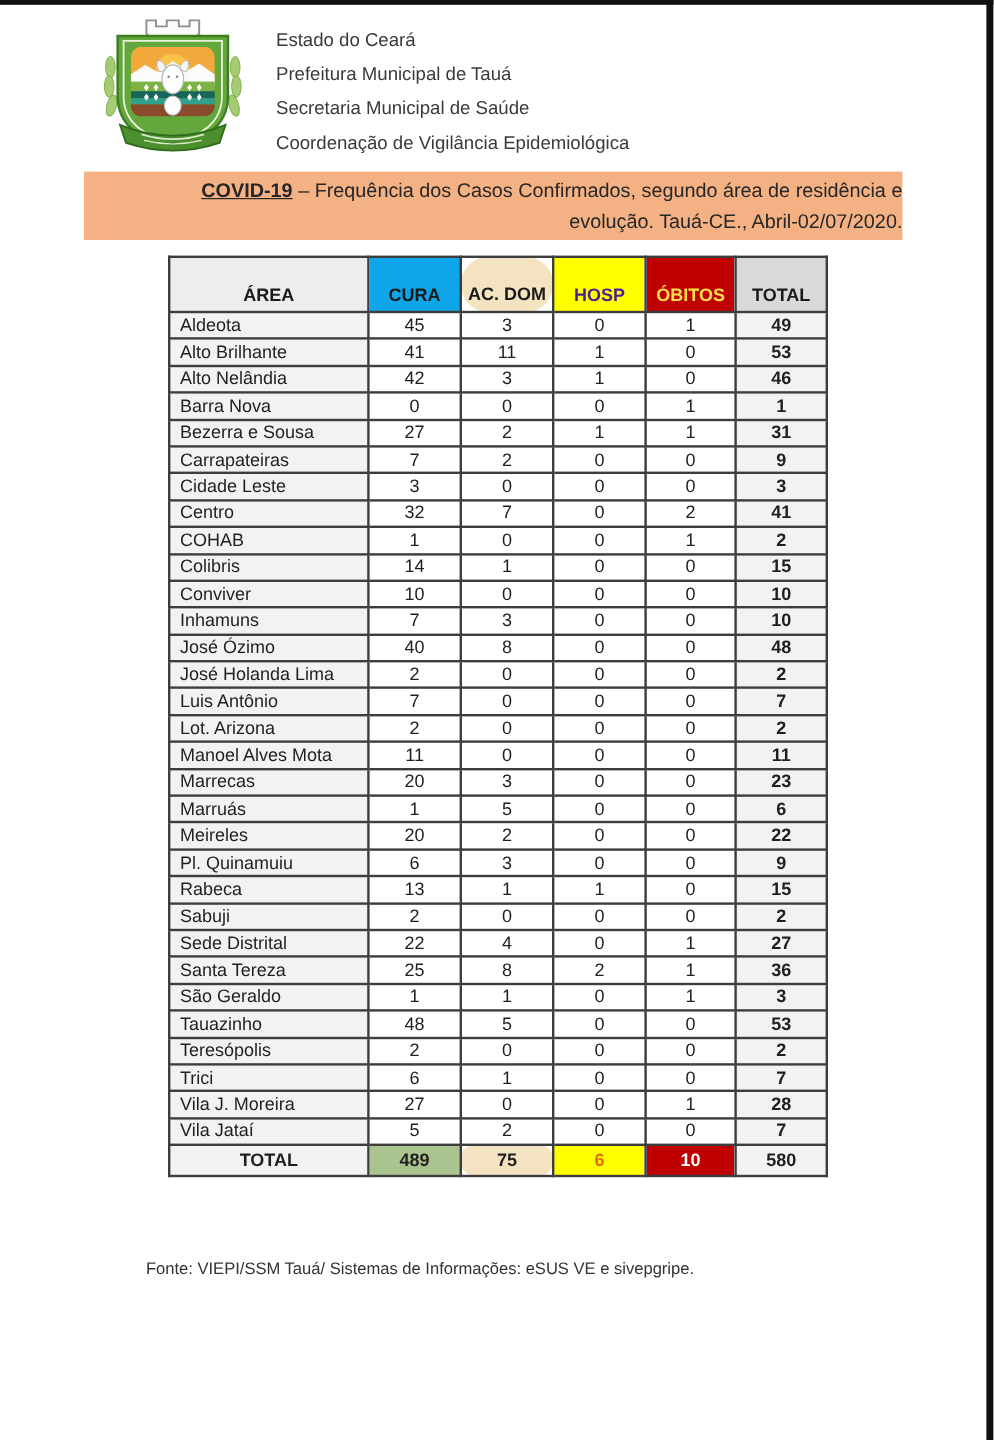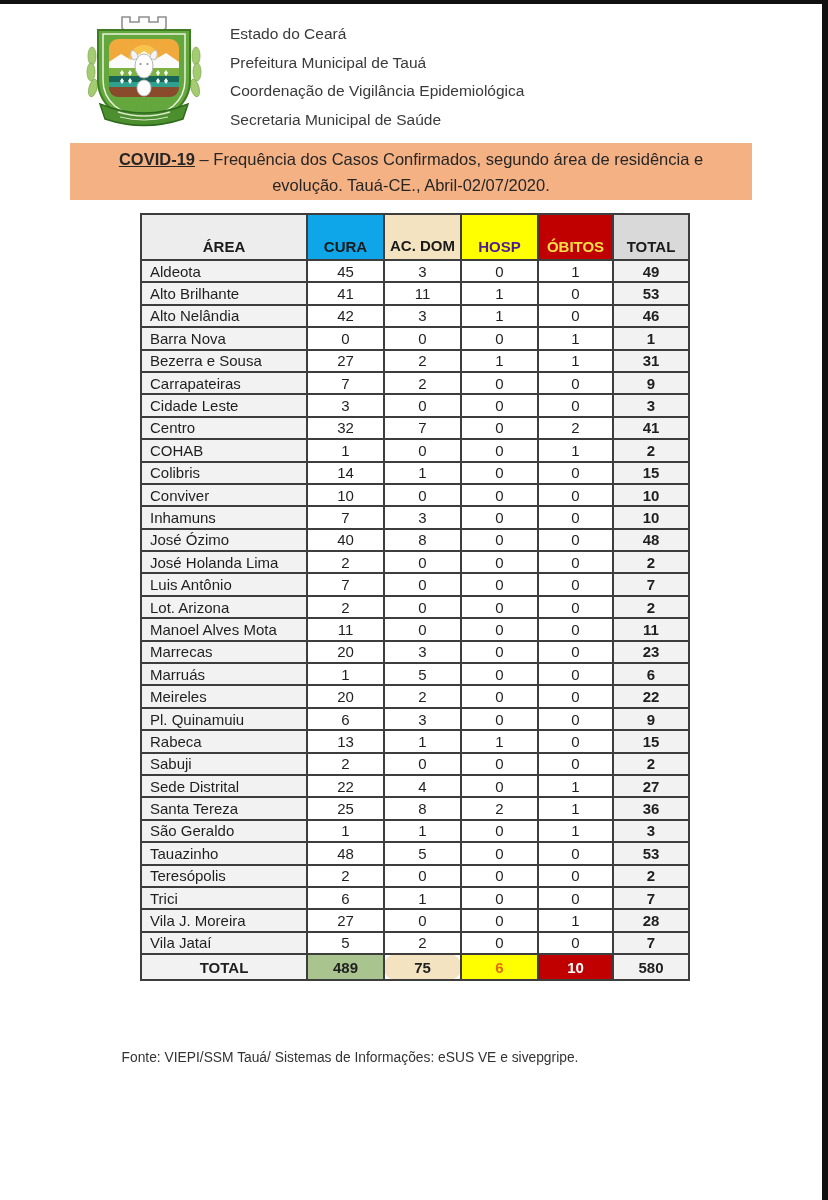--- a/index.html
+++ b/index.html
@@ -12,32 +12,32 @@
 
   
   .logo{position:absolute;left:84px;top:10px;}
   .org{position:absolute;left:215px;top:20px;}
   .org-line{font-size:15.5px;color:#3a3a3a;line-height:28.5px;white-space:nowrap;margin-left:15px;}
 
   
   .banner{
     position:absolute;left:70px;top:143px;width:682px;height:57px;
     background:#f4b183;color:#262626;font-size:16.5px;line-height:26px;
-    display:flex;flex-direction:column;justify-content:center;text-align:center;
+    display:flex;flex-direction:column;justify-content:center;text-align:right;
   }
   .banner .covid{font-weight:bold;text-decoration:underline;}
 
   
   .table-wrap{position:absolute;left:140px;top:213px;}
   table{border-collapse:collapse;table-layout:fixed;}
   th,td{border:2px solid #3d3d3d;font-size:15px;overflow:hidden;white-space:nowrap;}
   thead th{height:40px;vertical-align:bottom;padding:0 2px 4px 2px;font-weight:bold;color:#1a1a1a;}
   .h-area{background:#ededed;}
   .h-cura{background:#0ea5e9;}
-  .h-acdom{background:#f3e3c1;white-space:normal;line-height:18px;}
+  .h-acdom{background:#f3e3c1;white-space:normal;line-height:18px;border-radius:23px;}
   .h-hosp{background:#ffff00;color:#4c1d95;}
   .h-obitos{background:#c00000;color:#fde047;}
   .h-total{background:#d9d9d9;}
   tbody td{height:20.4px;padding:0;}
   .c-area{background:#f2f2f2;text-align:left;padding-left:8px;}
   .c-num{background:#ffffff;text-align:center;}
   .c-total{background:#f2f2f2;text-align:center;font-weight:bold;}
   tfoot td{height:22px;font-weight:bold;text-align:center;}
   .t-label{background:#f2f2f2;}
   .t-cura{background:#a9c48f;}
@@ -107,22 +107,22 @@
 
     <path d="M16,94 q44,18 88,0 l-5,15 q-39,13 -78,0 z" fill="#4c8f2f" stroke="#2f6b1d" stroke-width="1.5"></path>
     <path d="M34,102 q26,8 52,0" fill="none" stroke="#d9e8c8" stroke-width="1.4"></path>
     <path d="M36,107 q24,6 48,0" fill="none" stroke="#d9e8c8" stroke-width="1"></path>
   </svg>
 </div>
 
 <div class="org">
   <div class="org-line">Estado do Ceará</div>
   <div class="org-line">Prefeitura Municipal de Tauá</div>
+  <div class="org-line">Secretaria Municipal de Saúde</div>
   <div class="org-line">Coordenação de Vigilância Epidemiológica</div>
-  <div class="org-line">Secretaria Municipal de Saúde</div>
 </div>
 
 <div class="banner">
   <div>
     <span class="covid">COVID-19</span><span> – Frequência dos Casos Confirmados, segundo área de residência e</span>
   </div>
   <div>evolução. Tauá-CE., Abril-02/07/2020.</div>
 </div>
 
 <div class="table-wrap">

